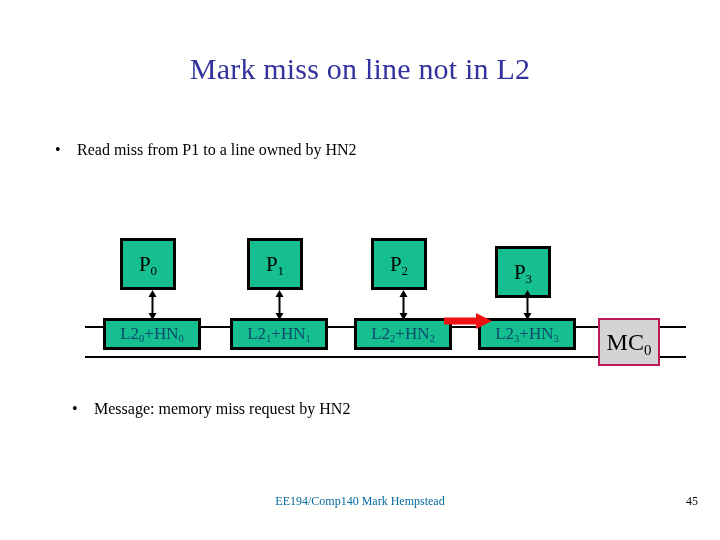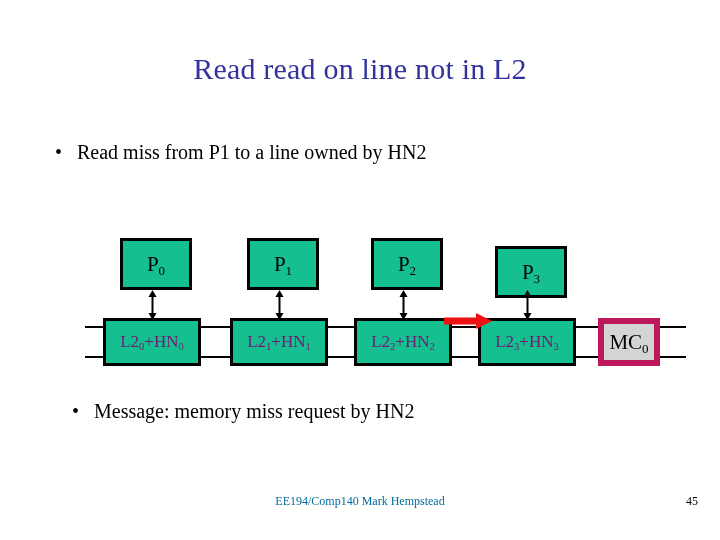--- a/index.html
+++ b/index.html
@@ -26,21 +26,21 @@
     font-size: 30px;
     color: #3333a0;
     font-family: "Liberation Serif", "DejaVu Serif", serif;
     letter-spacing: 0.2px;
     white-space: nowrap;
   }
 
   
   .bullet {
     position: absolute;
-    font-size: 20px;
+    font-size: 16px;
     color: #000000;
     font-family: "Liberation Serif", "DejaVu Serif", serif;
     white-space: nowrap;
   }
   .bullet .dot {
     display: inline-block;
     width: 22px;
   }
   #bullet-top  { left: 55px;  top: 141px; }
   #bullet-bot  { left: 72px;  top: 400px; }
@@ -63,21 +63,21 @@
     background: #000000;
     left: 85px;
     width: 601px;
   }
   #bus-top    { top: 326px; }
   #bus-bottom { top: 356px; }
 
   
   .pbox {
     position: absolute;
-    width: 72px;
+    width: 56px;
     height: 52px;
     background: #15bf8f;
     border: 3px solid #000000;
     box-sizing: border-box;
     display: flex;
     align-items: center;
     justify-content: center;
     font-size: 21px;
     color: #000000;
     font-family: "Liberation Serif", "DejaVu Serif", serif;
@@ -86,46 +86,46 @@
   .pbox sub, .l2box sub, .mcbox sub {
     font-size: 0.62em;
     vertical-align: -0.32em;
     line-height: 0;
   }
 
   
   .l2box {
     position: absolute;
     width: 98px;
-    height: 48px;
+    height: 32px;
     background: #15bf8f;
     border: 3px solid #000000;
     box-sizing: border-box;
     display: flex;
     align-items: center;
     justify-content: center;
     font-size: 17px;
-    color: #701a75;
+    color: #0c4a6e;
     font-family: "Liberation Serif", "DejaVu Serif", serif;
     z-index: 2;
     white-space: nowrap;
   }
 
   
   .mcbox {
     position: absolute;
     width: 62px;
     height: 48px;
     background: #d4d4d4;
-    border: 6px solid #be185d;
+    border: 2px solid #be185d;
     box-sizing: border-box;
     display: flex;
     align-items: center;
     justify-content: center;
-    font-size: 21px;
+    font-size: 24px;
     color: #000000;
     font-family: "Liberation Serif", "DejaVu Serif", serif;
     z-index: 3;
   }
 
   
   .connector {
     position: absolute;
     width: 11px;
     height: 30px;
@@ -161,21 +161,21 @@
     color: #000000;
     font-family: "Liberation Serif", "DejaVu Serif", serif;
   }
 </style>
 </head>
 <body>
 
 <div id="slide">
 
   <div id="title">
-    <span>Read read on line not in L2</span>
+    <span>Mark miss on line not in L2</span>
   </div>
 
   <div class="bullet" id="bullet-top">
     <span class="dot">•</span><span>Read miss from P1 to a line owned by HN2</span>
   </div>
 
   <div id="diagram">
 
     <div class="bus" id="bus-top"></div>
     <div class="bus" id="bus-bottom"></div>

